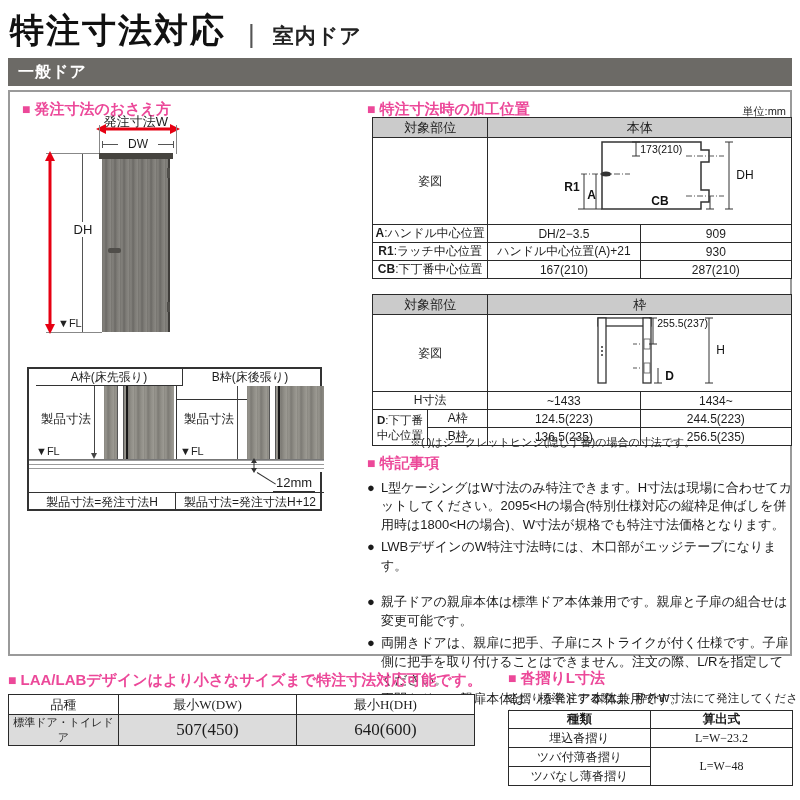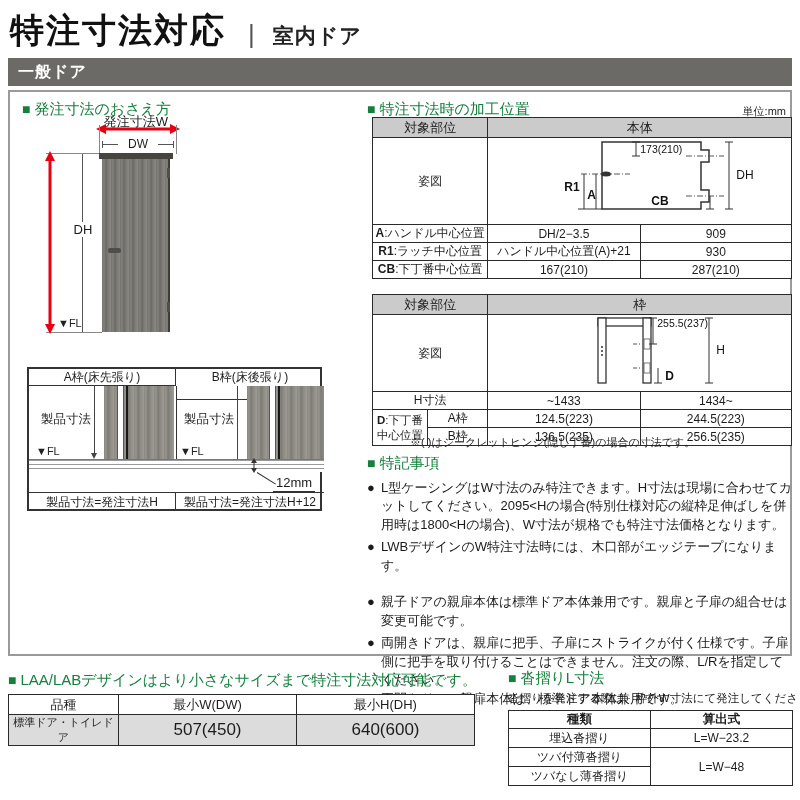--- a/index.html
+++ b/index.html
@@ -20,21 +20,21 @@
   .subtitle { font-size:21px; font-weight:bold; color:#222; letter-spacing:1px; }
   .section-bar {
     position:absolute; left:8px; top:58px; width:784px; height:28px;
     background:var(--bar_bg,#6c6a66); color:#fff; font-size:16px; font-weight:bold;
     line-height:28px; padding-left:10px; letter-spacing:1px;
   }
   .main-box {
     position:absolute; left:8px; top:90px; width:784px; height:566px;
     border:2px solid #9a9a9a; background:#fff;
   }
-  .h2 { font-size:15px; font-weight:normal; color:#15803d; }
+  .h2 { font-size:15px; font-weight:bold; color:#ec4899; }
   .h2 .sq { font-size:14px; margin-right:4px; }
 
   
   .dimline { background:#555; }
   .extline { background:#888; }
   .lbl-sm { font-size:11px; color:#222; }
   .wood {
     background:repeating-linear-gradient(90deg,#76746f 0px,#83817c 2px,#6b6965 4px,#7d7b76 6px,#8a8883 9px);
   }
   .wood2 {
@@ -63,21 +63,21 @@
   .figlabel.big { font-size:12px; }
   .note-asterisk { font-size:11px; color:#222;margin-left:40px; }
 
   
   .note-item { display:flex; font-size:13px; line-height:1.42; margin-bottom:4px; color:#1a1a1a; }
   .note-item .dot { flex:0 0 14px; }
   .note-item .txt { white-space:pre-line; }
 
   
   table.bottom { position:absolute; border-collapse:collapse; table-layout:fixed; border:1.5px solid #2a2a2a; background:#fff; }
-  table.bottom td { border:1px solid #2a2a2a; text-align:center; padding:0; vertical-align:middle; }
+  table.bottom td { border:1px solid #2a2a2a; text-align:center; padding:0; vertical-align:middle;font-family:Liberation Serif, serif; }
   .min-table td.hd { font-size:13px; height:20px; }
   .min-table td.val { font-size:17px; height:26px; background:var(--highlight_bg,#dcdcdc); }
   .min-table td.name { font-size:11px; background:var(--highlight_bg,#dcdcdc); }
   .kutsu-table td.hd { font-size:12.5px; font-weight:bold; height:18px; }
   .kutsu-table td.cell { font-size:12px; height:19px; }
   .note-sm { font-size:11.5px; color:#1a1a1a; }
   svg { display:block; }
 </style>
 </head>
 <body>
@@ -135,21 +135,21 @@
       <div class="abs" style="left:89px;top:61px;width:74px;height:6px;background:#46443f;"></div>
       <div class="abs" style="left:98px;top:156px;width:13px;height:5px;background:#504e4a;border-radius:2px;"></div>
       <div class="abs" style="left:157px;top:76px;width:3px;height:10px;background:#514f4b;"></div>
       <div class="abs" style="left:157px;top:210px;width:3px;height:10px;background:#514f4b;"></div>
 
       <div class="abs lbl-sm" style="left:48px;top:225px;">▼FL</div>
     </div>
 
     <div class="abs sub-box" style="left:17px;top:275px;width:295px;height:144px;">
 
-      <div class="abs sub-head" style="left:0;top:0;width:147px;height:17px;border-right:1px solid #333;">A枠(床先張り)</div>
+      <div class="abs sub-head" style="left:7px;top:0;width:147px;height:17px;border-right:1px solid #333;">A枠(床先張り)</div>
       <div class="abs sub-head" style="left:147px;top:0;width:148px;height:31px;">B枠(床後張り)</div>
 
       <div class="abs" style="left:147px;top:17px;width:1px;height:73px;background:#333;"></div>
 
       <div class="abs wood2" style="left:75px;top:17px;width:70px;height:73px;">
         <div class="abs" style="left:13px;top:0;width:7px;height:73px;background:#fff;border-left:1px solid #555;border-right:1px solid #555;"></div>
         <div class="abs" style="left:22px;top:0;width:2px;height:73px;background:#181818;"></div>
       </div>
 
       <div class="abs wood2" style="left:218px;top:17px;width:77px;height:73px;">

